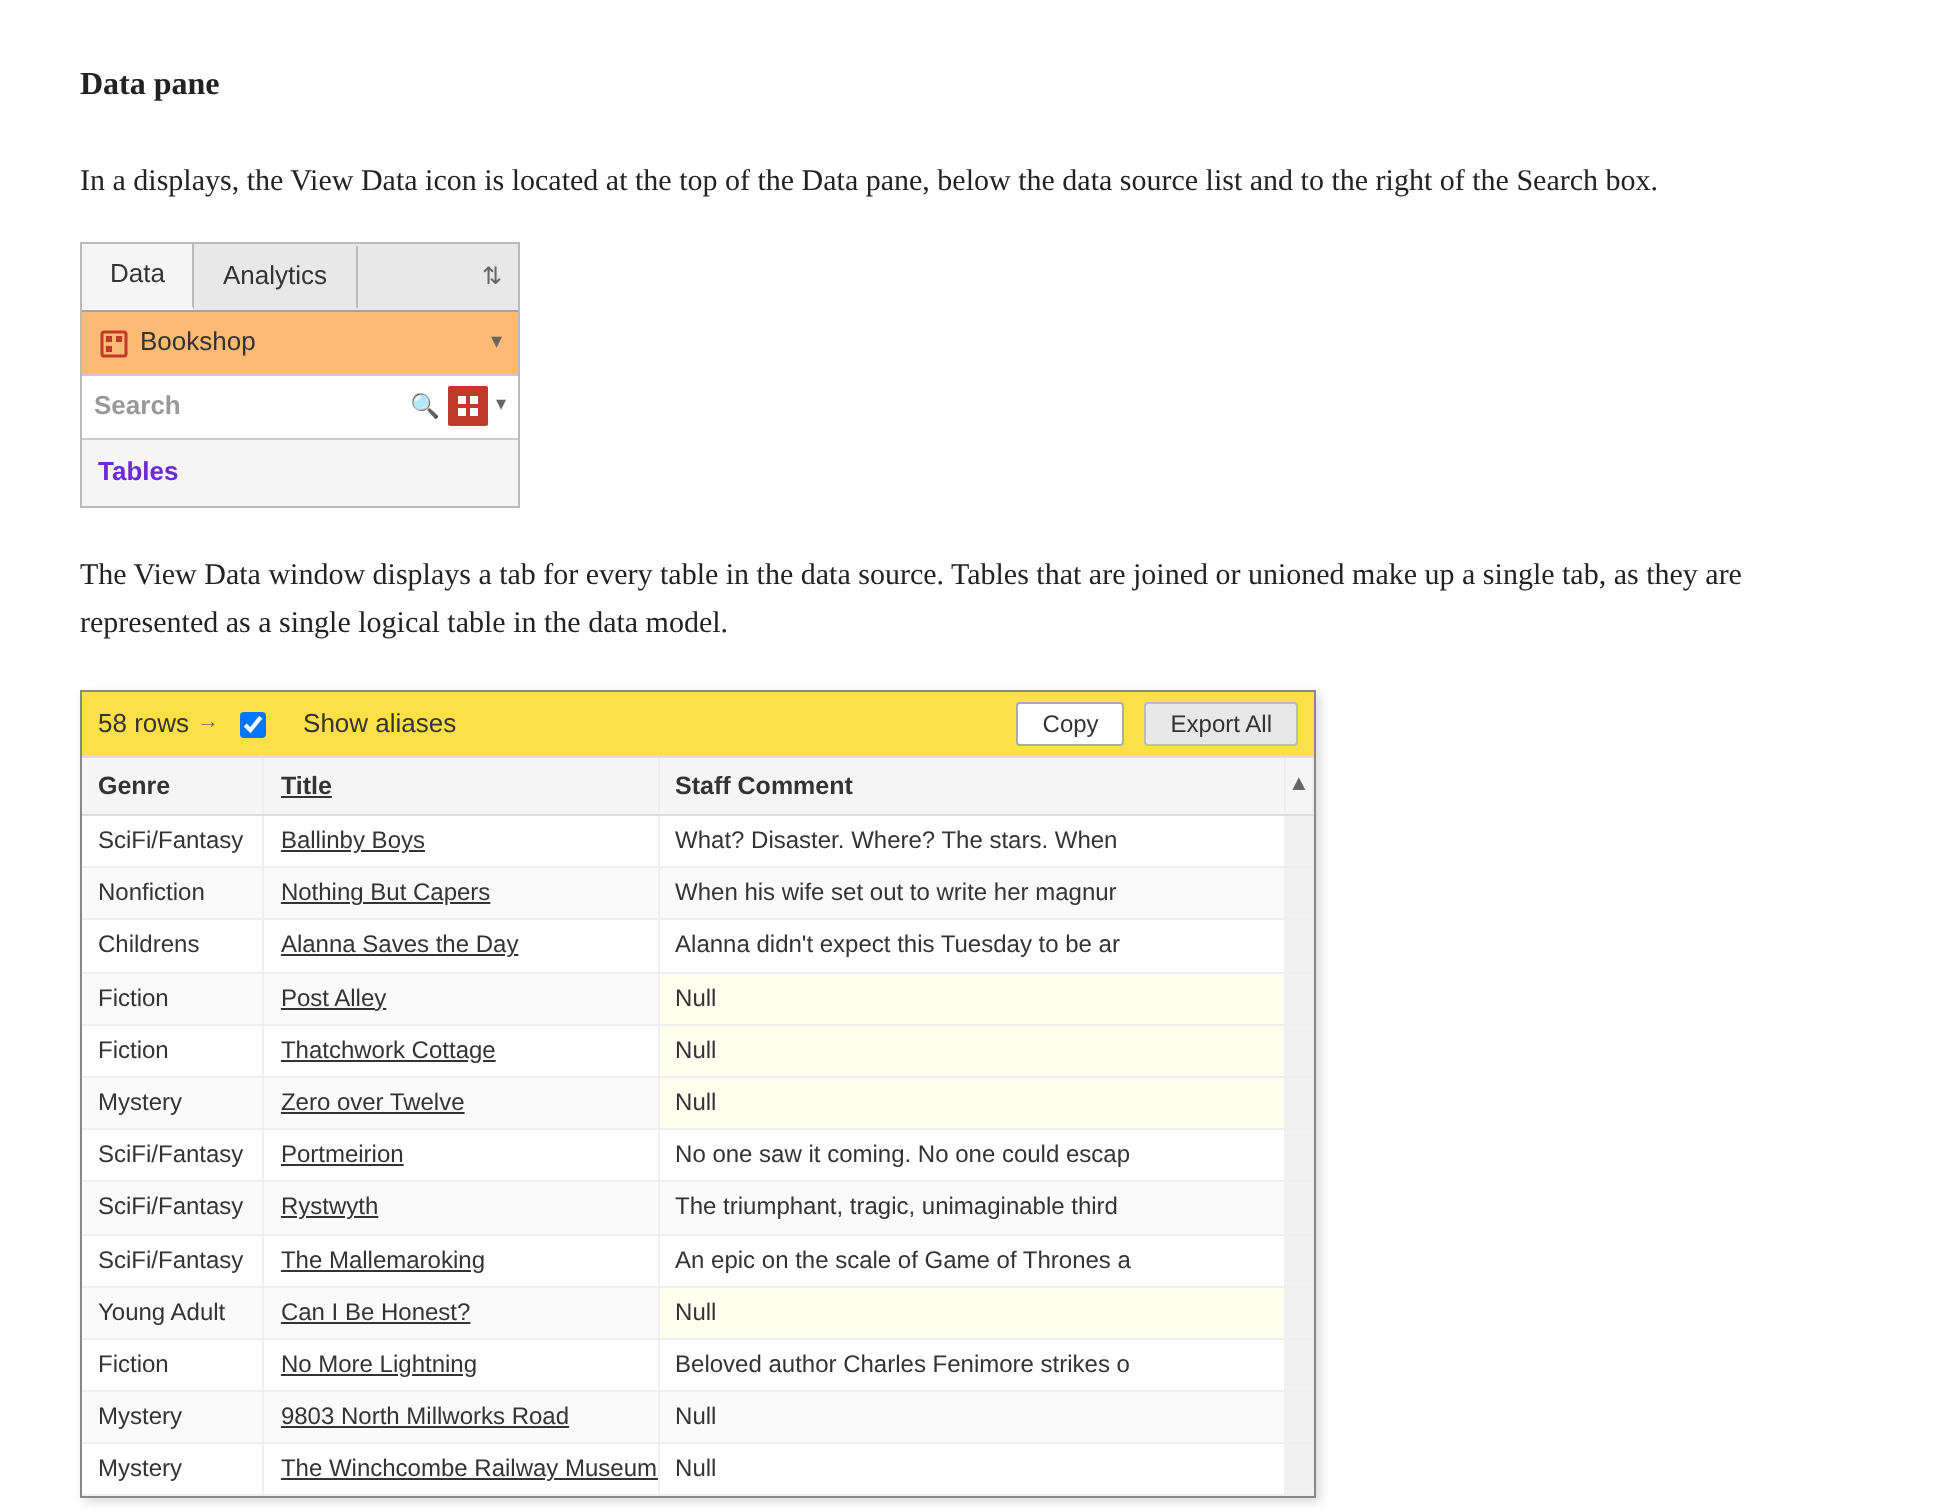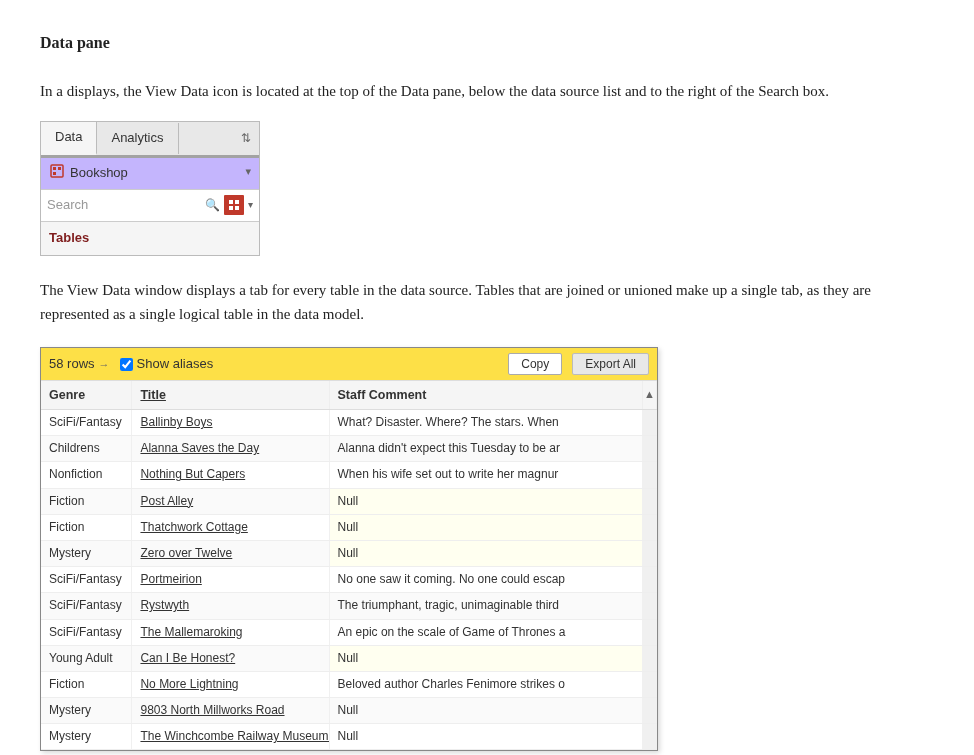--- a/index.html
+++ b/index.html
@@ -27,21 +27,21 @@
     .data-pane-widget {
       border: 1px solid #bbb;
       width: 220px;
       margin: 18px 0 22px 0;
       background: #f5f5f5;
       font-family: Arial, sans-serif;
       font-size: 13px;
     }
     .data-pane-tabs {
       display: flex;
-      border-bottom: 3px solid #a3a3a3;
+      border-bottom: 1px solid #a3a3a3;
       background: #e8e8e8;
       align-items: center;
     }
     .data-pane-tab {
       padding: 5px 14px;
       cursor: pointer;
       font-size: 13px;
       color: #333;
       border-right: 1px solid #bbb;
     }
@@ -52,24 +52,24 @@
     }
     .data-pane-tab-sort {
       margin-left: auto;
       padding: 4px 8px;
       color: #666;
       font-size: 12px;
       cursor: pointer;
     }
     .data-pane-source {
       display: flex;
-      align-items: flex-start;
+      align-items: center;
       padding: 5px 8px;
       border-bottom: 1px solid #ccc;
-      background: #c4b5fd;
+      background: #fdba74;
     }
     .data-source-icon {
       width: 16px;
       height: 16px;
       margin-right: 5px;
       display: flex;
       align-items: center;
       justify-content: center;
       color: #c0392b;
       font-size: 11px;
@@ -89,20 +89,21 @@
       align-items: center;
       padding: 5px 6px;
       border-bottom: 1px solid #ccc;
       background: #fff;
       gap: 4px;
     }
     .search-label {
       color: #999;
       font-size: 13px;
       flex: 1;
+      font-weight: bold;
     }
     .search-icon-lupa {
       color: #888;
       font-size: 12px;
     }
     .view-data-icon-btn {
       background: #c0392b;
       color: #fff;
       border: none;
       width: 20px;
@@ -117,21 +118,21 @@
     }
     .dropdown-arrow-small {
       color: #666;
       font-size: 10px;
       cursor: pointer;
     }
     .data-pane-tables-label {
       padding: 6px 8px;
       font-weight: bold;
       font-size: 13px;
-      color: #7f1d1d;
+      color: #6d28d9;
     }
 
     
     .view-data-window {
       border: 1px solid #888;
       background: #fff;
       width: 618px;
       margin: 20px 0 0 0;
       font-family: Arial, sans-serif;
       font-size: 13px;
@@ -182,21 +183,21 @@
       font-size: 13px;
       color: #333;
     }
     .rows-arrow {
       color: #666;
       font-size: 11px;
     }
     .show-aliases-check {
       display: flex;
       align-items: center;
-      gap: 4px;
+      gap: 19px;
       font-size: 13px;
       color: #333;
     }
     .toolbar-spacer { flex: 1; }
     .toolbar-btn {
       background: #e8e8e8;
       border: 1px solid #bbb;
       padding: 3px 12px;
       font-size: 12px;
       cursor: pointer;
@@ -318,29 +319,29 @@
           </tr>
         </thead>
         <tbody id="table-body">
         <tr>
               <td class="col-genre">SciFi/Fantasy</td>
               <td class="col-title">Ballinby Boys</td>
               <td class="col-staff">What? Disaster. Where? The stars. When</td>
               <td style="width: 14px; padding: 0px; border-left: 1px solid rgb(221, 221, 221); background: rgb(240, 240, 240); position: relative; height: auto;"></td>
             </tr>
             <tr>
+              <td class="col-genre">Nonfiction</td>
+              <td class="col-title">Nothing But Capers</td>
+              <td class="col-staff">When his wife set out to write her magnur</td>
+              <td style="width: 14px; padding: 0px; border-left: 1px solid rgb(221, 221, 221); background: rgb(240, 240, 240);"></td>
+            </tr>
+            <tr>
               <td class="col-genre">Childrens</td>
               <td class="col-title">Alanna Saves the Day</td>
               <td class="col-staff">Alanna didn't expect this Tuesday to be ar</td>
-              <td style="width: 14px; padding: 0px; border-left: 1px solid rgb(221, 221, 221); background: rgb(240, 240, 240);"></td>
-            </tr>
-            <tr>
-              <td class="col-genre">Nonfiction</td>
-              <td class="col-title">Nothing But Capers</td>
-              <td class="col-staff">When his wife set out to write her magnur</td>
               <td style="width: 14px; padding: 0px; border-left: 1px solid rgb(221, 221, 221); background: rgb(240, 240, 240);"></td>
             </tr>
             <tr>
               <td class="col-genre">Fiction</td>
               <td class="col-title">Post Alley</td>
               <td class="col-staff null-cell">Null</td>
               <td style="width: 14px; padding: 0px; border-left: 1px solid rgb(221, 221, 221); background: rgb(240, 240, 240);"></td>
             </tr>
             <tr>
               <td class="col-genre">Fiction</td>

